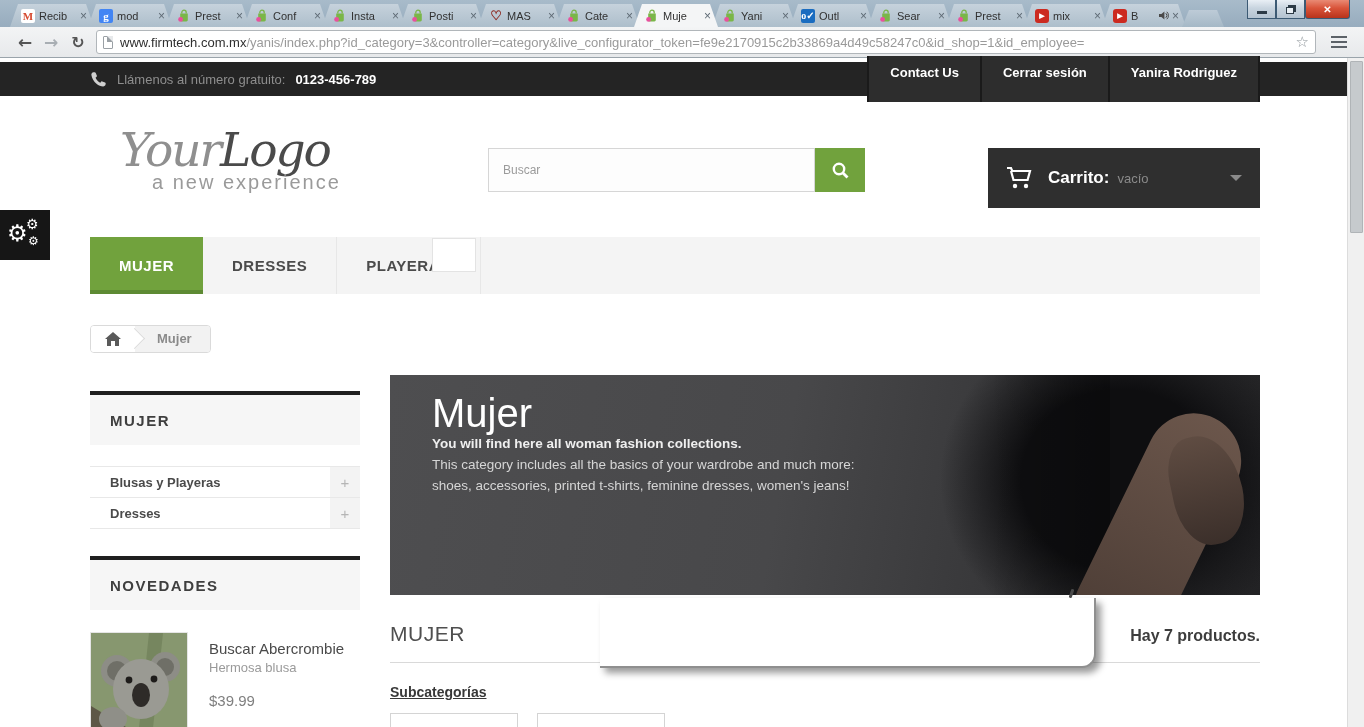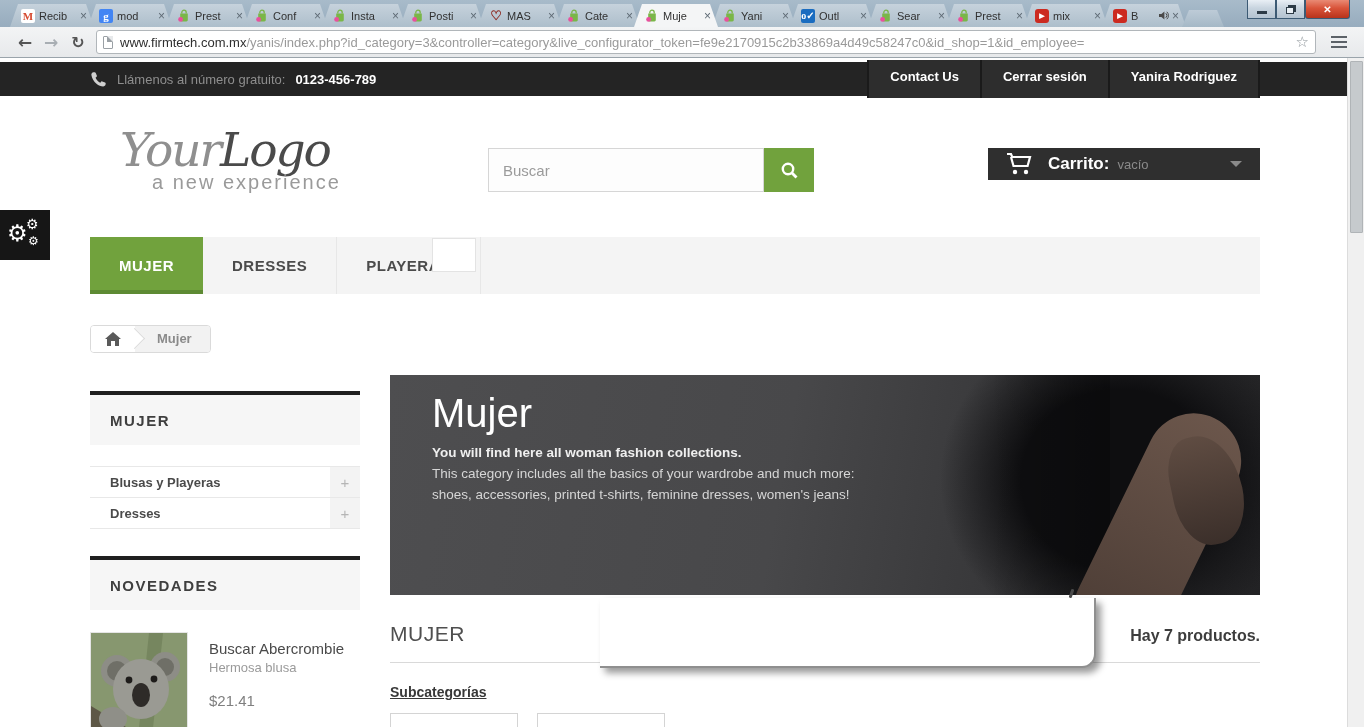--- a/index.html
+++ b/index.html
@@ -44,37 +44,37 @@
   
   .scrollbar { position:absolute; top:58px; right:0; width:17px; height:669px; background:#f0f0f0; border-left:1px solid #dcdcdc; z-index:60; }
   .scroll-thumb { position:absolute; top:3px; left:2px; width:13px; height:172px; background:#c6cacd; border:1px solid #b0b4b7; border-radius:1px; }
 
   
   .topbar { margin-top:4px; height:34px; background:#242424; display:flex; align-items:center; }
   .topbar-inner { width:1274px; margin-left:90px; display:flex; align-items:center; }
   .phone-wrap { display:flex; align-items:center; gap:10px; }
   .phone-label { color:#8e8e8e; font-size:13px; }
   .phone-number { color:#fff; font-size:13px; font-weight:bold; }
-  .topbar-links { display:flex; margin-left:auto; margin-right:104px; height:38px; }
+  .topbar-links { display:flex; margin-left:auto; margin-right:104px; height:46px; }
   .topbar-link { color:#fff; font-size:13px; font-weight:bold; line-height:34px; padding:0 21px; background:#2d2d2d; border-left:2px solid #1a1a1a; }
   .topbar-link:last-child { border-right:2px solid #1a1a1a; }
 
   
   .page { width:1170px; margin-left:90px; }
   .site-header { display:flex; align-items:flex-start; padding-top:29px; height:141px; }
   .logo { width:330px; margin-left:30px; }
   .logo-script { font-family:"DejaVu Serif",serif; font-style:italic; font-weight:normal; font-size:47px; line-height:50px; letter-spacing:-2px; }
   .logo-your { color:#8f8f8f; }
   .logo-logo { color:#4a4a4a; }
   .logo-tagline { font-size:20px; color:#9a9a9a; letter-spacing:2px; margin:-4px 0 0 32px; }
   .search-wrap { display:flex; margin-left:38px; margin-top:23px; }
-  .search-input { width:276px; height:44px; border:1px solid #d6d6d6; background:#fdfdfd; font-size:15px; color:#555; padding:0 14px; outline:none; }
+  .search-input { width:327px; height:44px; border:1px solid #d6d6d6; background:#fdfdfd; font-size:12px; color:#555; padding:0 14px; outline:none; }
   .search-input::placeholder { color:#9b9b9b; }
   .search-btn { width:50px; height:44px; background:#71a23d; border:none; display:flex; align-items:center; justify-content:center; }
-  .cart-box { margin-left:auto; margin-top:23px; width:272px; height:32px; background:#2f2f2f; display:flex; align-items:center; padding:0 18px; }
+  .cart-box { margin-left:auto; margin-top:23px; width:272px; height:60px; background:#2f2f2f; display:flex; align-items:center; padding:0 18px; }
   .cart-label { color:#fff; font-weight:bold; font-size:17px; margin-left:16px; }
   .cart-status { color:#8a8a8a; font-size:13px; margin-left:8px; }
   .cart-chevron { margin-left:auto; width:0; height:0; border:6px solid transparent; border-top-color:#8a8a8a; margin-top:6px; }
 
   
   .mainnav { height:57px; background:#f4f4f4; display:flex; position:relative; }
   .nav-item { line-height:57px; padding:0 29px; font-size:15px; font-weight:bold; color:#4b4b4b; letter-spacing:.5px; border-right:1px solid #e7e7e7; }
   .nav-item.active { background:#71a23d; color:#fff; box-shadow:inset 0 -4px 0 #5d8a33; border-right:none; }
   .nav-whitebox { position:absolute; left:342px; top:1px; width:44px; height:34px; background:#fff; border:1px solid #e3e3e3; }
 
@@ -102,21 +102,21 @@
 
   
   .main { width:870px; margin-left:30px; position:relative; }
   .banner { height:220px; background:linear-gradient(100deg,#4e4e50 0%,#48484a 45%,#39393b 68%,#222224 100%); position:relative; overflow:hidden; }
   .banner-hair { position:absolute; right:-40px; top:-60px; width:360px; height:330px; background:radial-gradient(closest-side,#0e0e10 55%,rgba(20,20,22,0)); border-radius:50%; }
   .banner-arm { position:absolute; right:55px; bottom:-70px; width:95px; height:260px; background:linear-gradient(#6b564b,#4a3b34); border-radius:48px; transform:rotate(26deg); }
   .banner-hand { position:absolute; right:18px; top:60px; width:70px; height:110px; background:linear-gradient(#5f4c42,#3b2f2a); border-radius:40% 60% 50% 50%; transform:rotate(-12deg); }
   .banner-shadow { position:absolute; right:150px; top:0; width:120px; height:220px; background:linear-gradient(90deg,rgba(0,0,0,0),rgba(0,0,0,.25)); }
   .banner-text { position:absolute; left:42px; top:16px; z-index:2; }
   .banner-title { font-size:40px; color:#fff; font-weight:500; }
-  .banner-line1 { font-size:13.5px; color:#efefef; font-weight:bold; margin-top:9px; }
+  .banner-line1 { font-size:13.5px; color:#efefef; font-weight:bold; }
   .banner-line2, .banner-line3 { font-size:13.5px; color:#d6d6d6; margin-top:6px; }
 
   .heading-row { display:flex; align-items:baseline; margin-top:27px; }
   .main-heading { font-size:21px; color:#4f4f4f; letter-spacing:.5px; }
   .product-count { margin-left:auto; font-size:16px; font-weight:600; color:#3d3d3d; }
   .main-hr { border:none; border-top:1px solid #d9d9d9; margin-top:16px; }
   .subcat-title { margin-top:21px; font-size:14px; font-weight:bold; color:#383838;text-decoration:underline; }
   .subcat-row { display:flex; gap:19px; margin-top:13px; }
   .subcat-box { width:128px; height:60px; background:#fff; border:1px solid #d4d4d4; }
 
@@ -388,21 +388,21 @@
             <ellipse cx="50" cy="56" rx="28" ry="30" fill="#9a9a93"></ellipse>
             <ellipse cx="50" cy="62" rx="9" ry="12" fill="#2e2b28"></ellipse>
             <circle cx="38" cy="47" r="3.4" fill="#1e1c1a"></circle>
               <circle cx="63" cy="46" r="3.4" fill="#1e1c1a"></circle>
             <ellipse cx="22" cy="86" rx="14" ry="12" fill="#8f8f88"></ellipse>
           </svg>
         </div>
         <div class="side-product-info">
           <div class="sp-name">Buscar Abercrombie</div>
           <div class="sp-desc">Hermosa blusa</div>
-          <div class="sp-price">$21.41</div>
+          <div class="sp-price">$39.99</div>
         </div>
       </div>
     </div>
 
     <div class="main">
       <div class="banner">
         <div class="banner-hair"></div>
         <div class="banner-shadow"></div>
         <div class="banner-arm"></div>
         <div class="banner-hand"></div>

